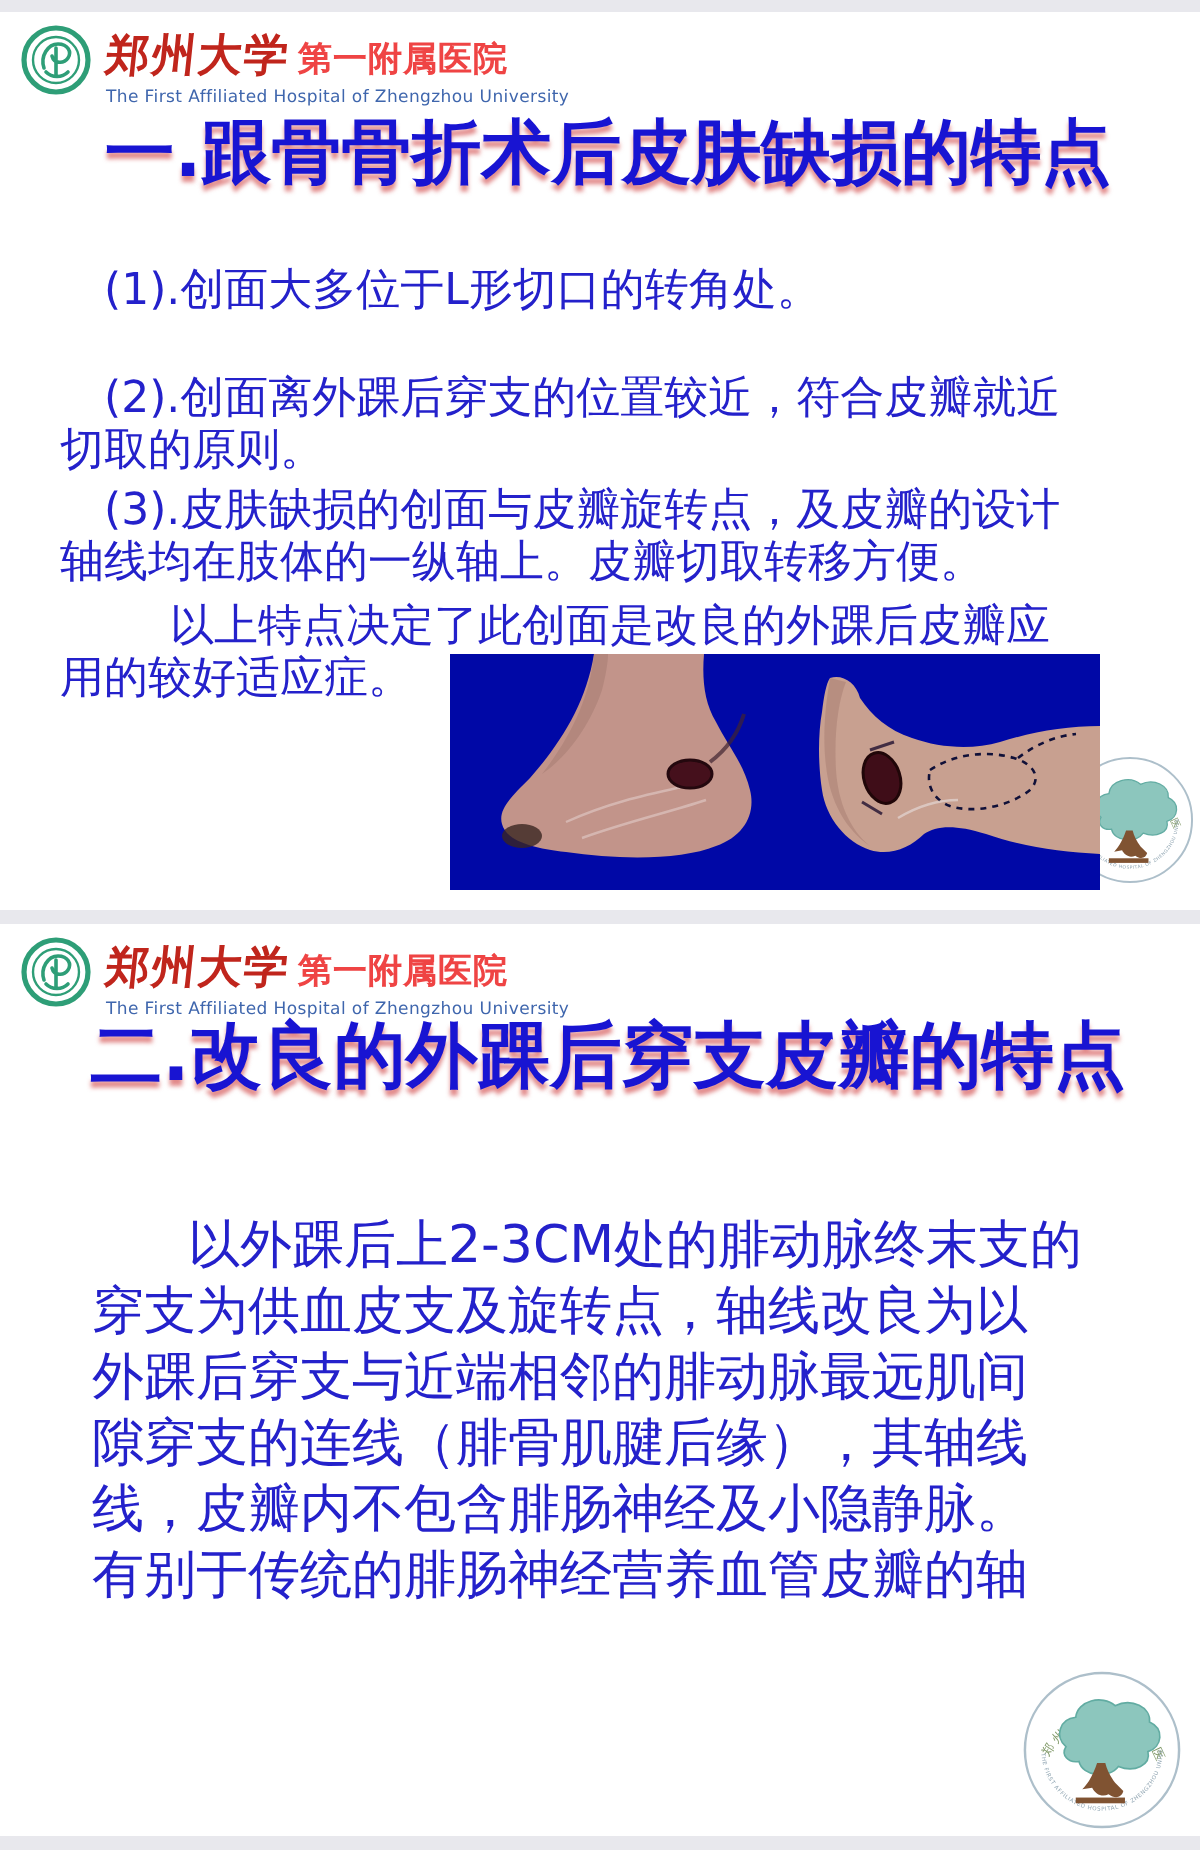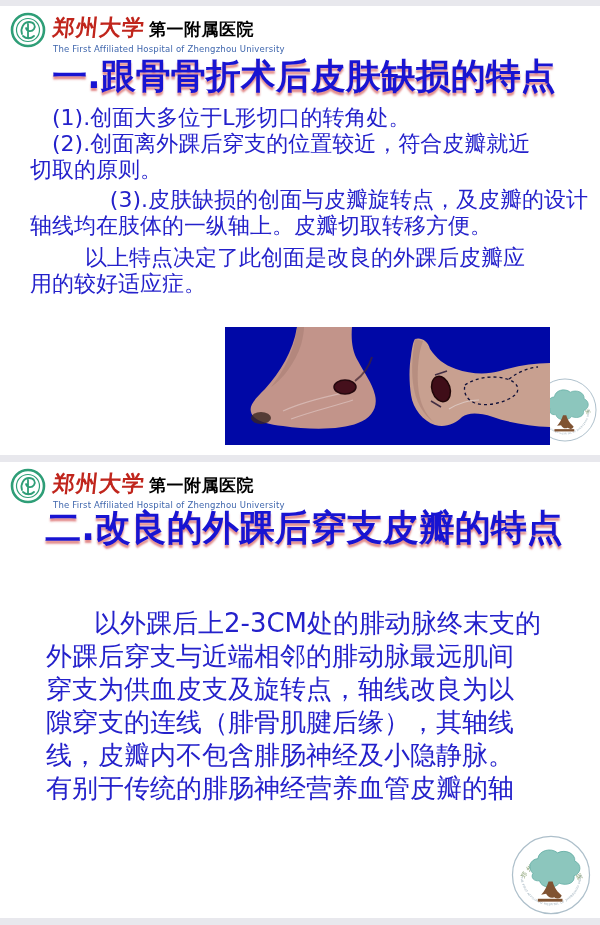--- a/index.html
+++ b/index.html
@@ -20,41 +20,41 @@
   
   .hospital-header { position:absolute; top:6px; left:10px; display:flex; align-items:flex-start; }
   .logo-mark { width:36px; height:36px; display:block; flex:0 0 36px; }
   .logo-text { margin-left:7px; padding-top:1px; }
   .logo-row { display:flex; align-items:baseline; }
   .zh-school {
     color:#c0251c; font-size:22px; font-weight:bold;
     font-family:"DejaVu Serif", serif; letter-spacing:1px;
     transform:skewX(-6deg); display:inline-block;
   }
-  .zh-rest { color:#000000; font-size:17px; font-weight:bold; margin-left:4px; letter-spacing:0.5px; }
+  .zh-rest { color:#ef4444; font-size:17px; font-weight:bold; margin-left:4px; letter-spacing:0.5px; }
   .logo-en { color:#3f66ad; font-size:8.5px; margin-top:1px; letter-spacing:0.2px; }
 
   
   .slide-title {
     position:absolute; left:4px; width:100%; text-align:center;
     color:#1814d2; font-weight:bold; white-space:nowrap;
     text-shadow:0 3px 2px rgba(206,60,60,0.6);
   }
   #slide1 .slide-title { top:47px; font-size:35px; }
   #slide2 .slide-title { top:42px; font-size:36px; }
 
   
   .body-text { position:absolute; color:#2421cb; }
   #slide1 .body-text { top:99px; left:30px; right:12px; font-size:22px; line-height:26px; }
   #slide2 .body-text { top:113px; left:46px; right:14px; font-size:26px; line-height:33px;margin-top:32px; }
   .line { white-space:nowrap; }
-  .ind1 { padding-left:22px; }
+  .ind1 { padding-left:22px;margin-top:28px; }
   .ind2 { padding-left:55px; }
   .ind2b { padding-left:48px; }
-  .gap4 { margin-top:4px;text-align:right; }
+  .gap4 { margin-top:4px; }
   .gap6 { margin-top:6px; }
 
   
   .clinical-photo { position:absolute; left:225px; top:321px; width:325px; height:118px; z-index:2; }
   .clinical-photo svg { display:block; width:100%; height:100%; }
 
   
   .watermark { position:absolute; z-index:1; opacity:0.95; }
   .wm1 { left:532px; top:371px; width:66px; height:66px; }
   .wm2 { left:510px; top:372px; width:82px; height:82px; }
@@ -162,22 +162,22 @@
           <span class="zh-rest">第一附属医院</span>
         </div>
         <div class="logo-en">The First Affiliated Hospital of Zhengzhou University</div>
       </div>
     </header>
 
     <h1 class="slide-title">二.改良的外踝后穿支皮瓣的特点</h1>
 
     <div class="body-text">
       <div class="line ind2b">以外踝后上2-3CM处的腓动脉终末支的</div>
+      <div class="line">穿支为供血皮支及旋转点，轴线改良为以</div>
       <div class="line">外踝后穿支与近端相邻的腓动脉最远肌间</div>
-      <div class="line">穿支为供血皮支及旋转点，轴线改良为以</div>
       <div class="line">隙穿支的连线（腓骨肌腱后缘），其轴线</div>
       <div class="line">线，皮瓣内不包含腓肠神经及小隐静脉。</div>
       <div class="line">有别于传统的腓肠神经营养血管皮瓣的轴</div>
     </div>
 
     <div class="watermark wm2">
       <svg viewBox="0 0 100 100">
         <defs>
           <path id="wm-arc-top-2" d="M 16,58 A 36,36 0 0 1 84,58"></path>
           <path id="wm-arc-bot-2" d="M 13,50 A 37,37 0 0 0 87,50"></path>

